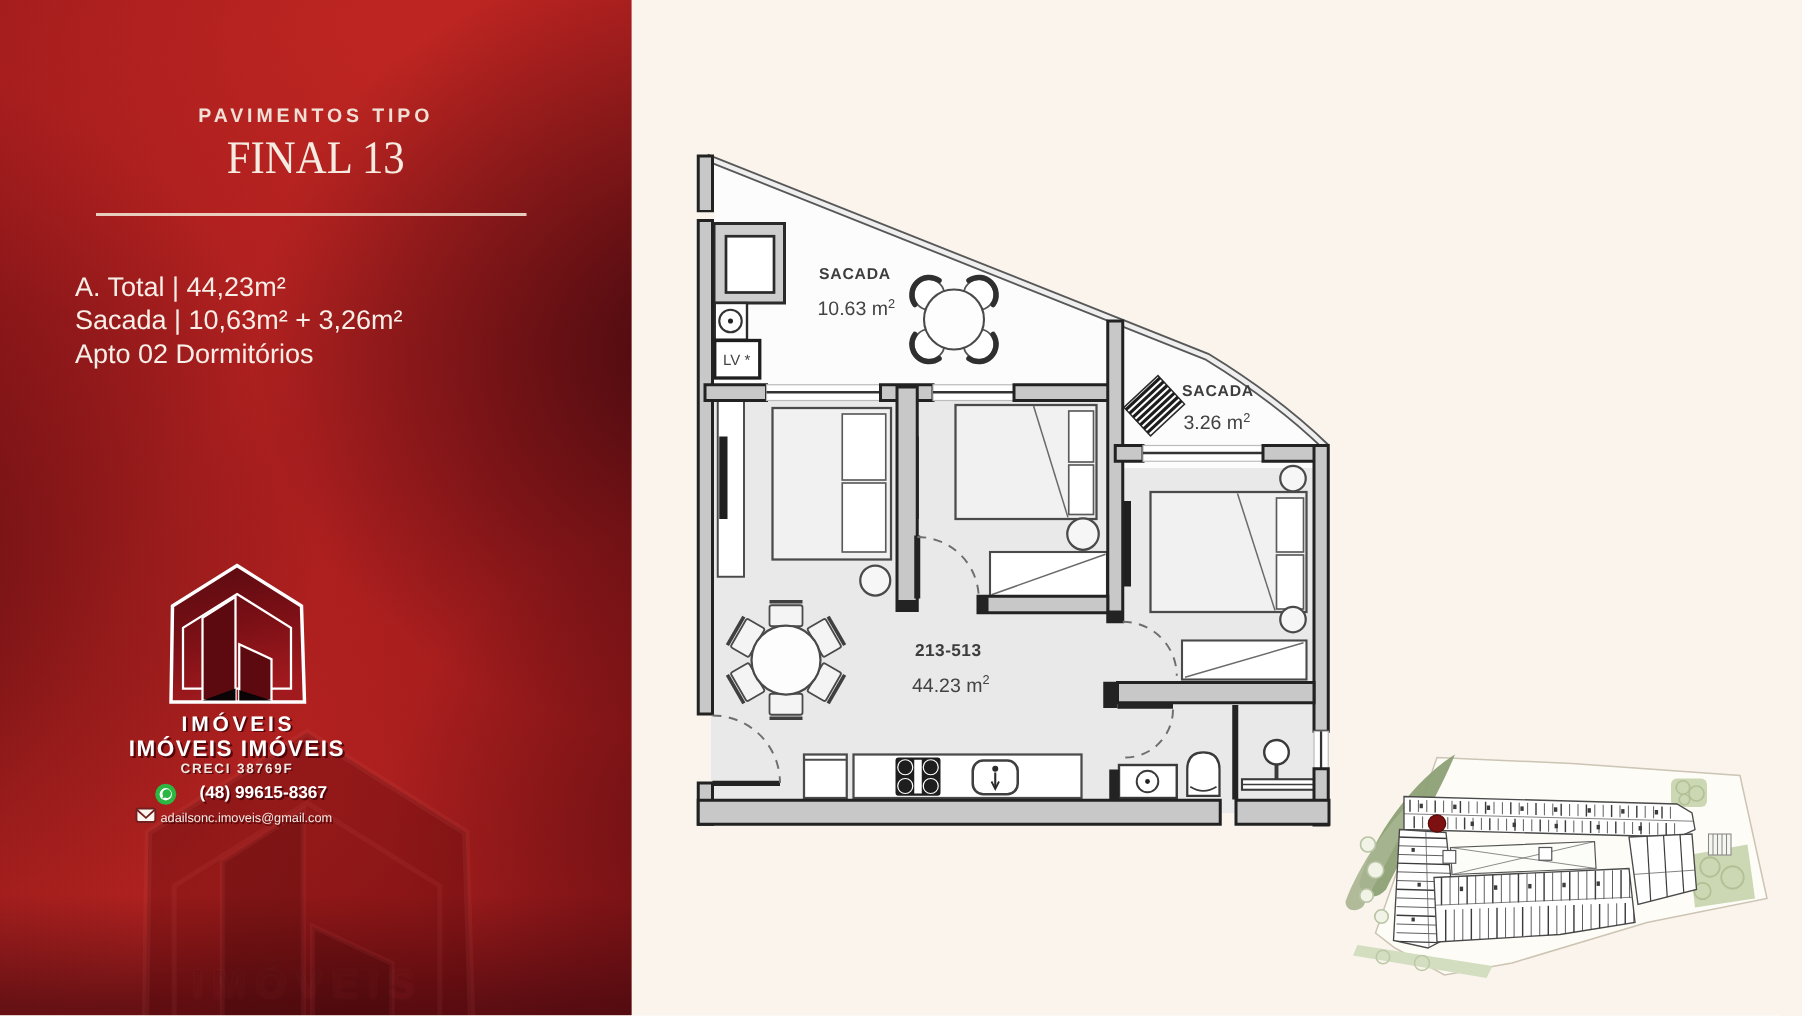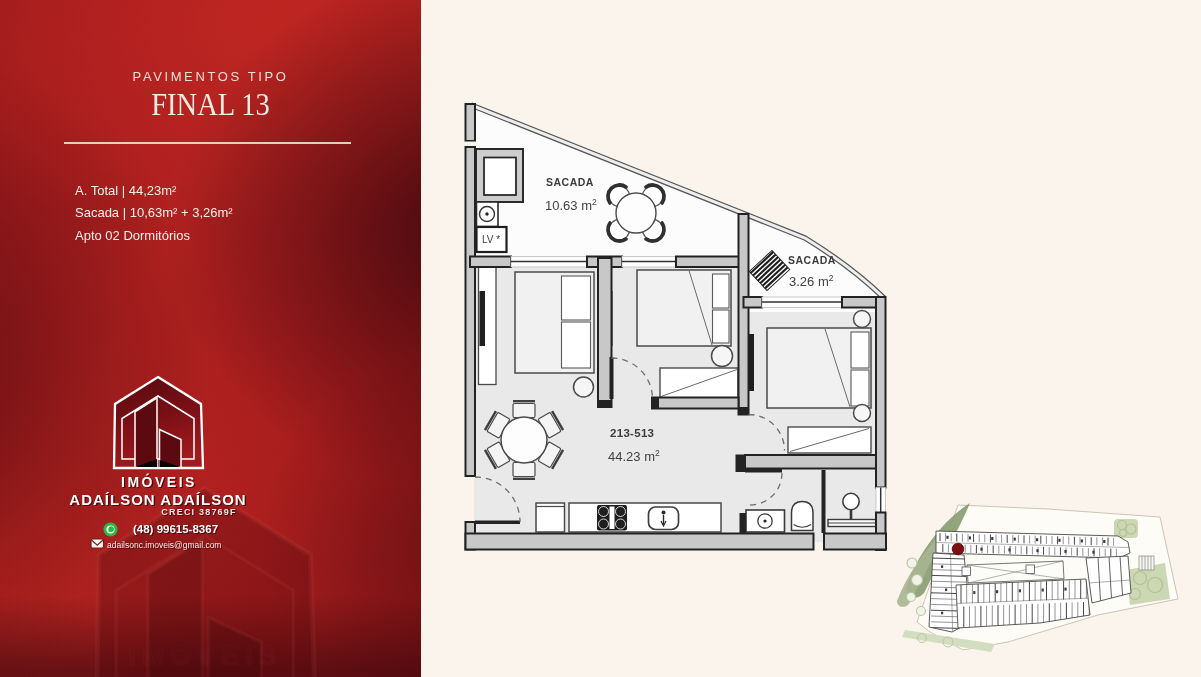--- a/index.html
+++ b/index.html
@@ -10,28 +10,28 @@
  radial-gradient(460px 400px at 112% 34%, rgba(50,6,12,.82), rgba(50,6,12,0) 66%),
  radial-gradient(300px 280px at 110% 80%, rgba(55,6,11,.42), rgba(55,6,11,0) 68%),
  radial-gradient(640px 300px at 58% 2%, rgba(208,44,36,.45), rgba(208,44,36,0) 72%),
  radial-gradient(470px 540px at -16% 55%, rgba(52,4,9,.50), rgba(52,4,9,0) 60%),
  linear-gradient(180deg, rgba(60,5,9,0) 88%, rgba(45,5,12,.55) 99%),
  radial-gradient(540px 240px at 25% 122%, rgba(60,5,9,.38), rgba(60,5,9,0) 64%),
  radial-gradient(430px 300px at 52% 78%, rgba(202,44,36,.28), rgba(202,44,36,0) 70%),
  radial-gradient(260px 200px at 18% 88%, rgba(194,40,34,.30), rgba(194,40,34,0) 70%),
  linear-gradient(118deg,#9a191c,#b12120 38%,#a81d1e 60%,#8d1518 100%);}
 .rtx{position:absolute;color:#f4e9de;}
-#t1{left:0;top:69px;width:421px;text-align:center;font-size:13px;letter-spacing:2.6px;color:#f0dfd4;}
+#t1{left:0;top:69px;width:421px;text-align:center;font-size:13px;letter-spacing:2.6px;color:#f0dfd4;font-weight:bold;}
 #t2{left:0;top:87px;width:421px;text-align:center;font-family:"Liberation Serif",serif;font-size:31px;letter-spacing:0px;color:#f6ebe0;font-weight:400;transform:scaleX(0.92);}
 #hline{position:absolute;left:64px;top:142px;width:287px;height:2px;background:rgba(238,220,204,.92);}
-#info{left:75px;top:180px;font-size:13px;line-height:22.3px;color:#f7efe7;}
+#info{left:50px;top:180px;font-size:18px;line-height:22.3px;color:#f7efe7;}
 #wmtxt{left:128px;top:641px;font-size:27px;font-weight:bold;letter-spacing:6px;color:rgba(115,18,21,.75);text-shadow:0 0 2px rgba(255,200,190,.12);}
 #lg1{left:0;top:474px;width:318px;text-align:center;font-size:14px;font-weight:bold;letter-spacing:2.5px;color:#fff;text-shadow:1.3px 1.3px 0 rgba(70,2,6,.85);}
 #lg2{left:0;top:491px;width:316px;text-align:center;font-size:15px;font-weight:bold;letter-spacing:1px;color:#fdfdfd;text-shadow:1.4px 1.4px 0 rgba(70,2,6,.85);}
-#lg3{left:0;top:507px;width:316px;text-align:center;font-size:9px;font-weight:bold;letter-spacing:1.2px;color:#f2e6e0;text-shadow:1px 1px 0 rgba(70,2,6,.8);margin-left:41px;}
+#lg3{left:0;top:507px;width:316px;text-align:center;font-size:9px;font-weight:bold;letter-spacing:1.2px;color:#f2e6e0;text-shadow:1px 1px 0 rgba(70,2,6,.8);}
 #lg4{left:123px;top:523px;font-size:11.5px;font-weight:bold;color:#fff;text-shadow:1.2px 1.2px 0 rgba(70,2,6,.85);padding-left:10px;}
 #lg5{left:107px;top:539.5px;font-size:8.5px;font-weight:normal;color:#f4ebe6;text-shadow:1px 1px 0 rgba(70,2,6,.8);}
 svg{position:absolute;left:0;top:0;}
 .lbl{font-family:"Liberation Sans",sans-serif;font-weight:bold;fill:#3d3d3d;}
 .lbl2{font-family:"Liberation Sans",sans-serif;fill:#434343;}
 </style>
 </head>
 <body>
 <div id="page">
 
@@ -80,21 +80,21 @@
 </g>
 
 <g>
 <rect x="91" y="539" width="12.5" height="9" rx="1.5" fill="#fdf6ef" stroke="#70201f" stroke-width="1.2"></rect>
 <path d="M91.5,540 L97.3,545.2 L103,540" fill="none" stroke="#70201f" stroke-width="1.2"></path>
 </g>
 </svg>
 
 <div class="rtx" id="lg1">IMÓVEIS</div>
 
-<div class="rtx" id="lg2">ADAÍLSON ADAÍLSON</div>
+<div class="rtx" id="lg2">IMÓVEIS IMÓVEIS</div>
 
 <div class="rtx" id="lg3">CRECI 38769F</div>
 
 <div class="rtx" id="lg4">(48) 99615-8367</div>
 
 <div class="rtx" id="lg5">adailsonc.imoveis@gmail.com</div>
 
 </div>
 <svg id="plansvg" width="1201" height="677" viewBox="0 0 1201 677">
 

